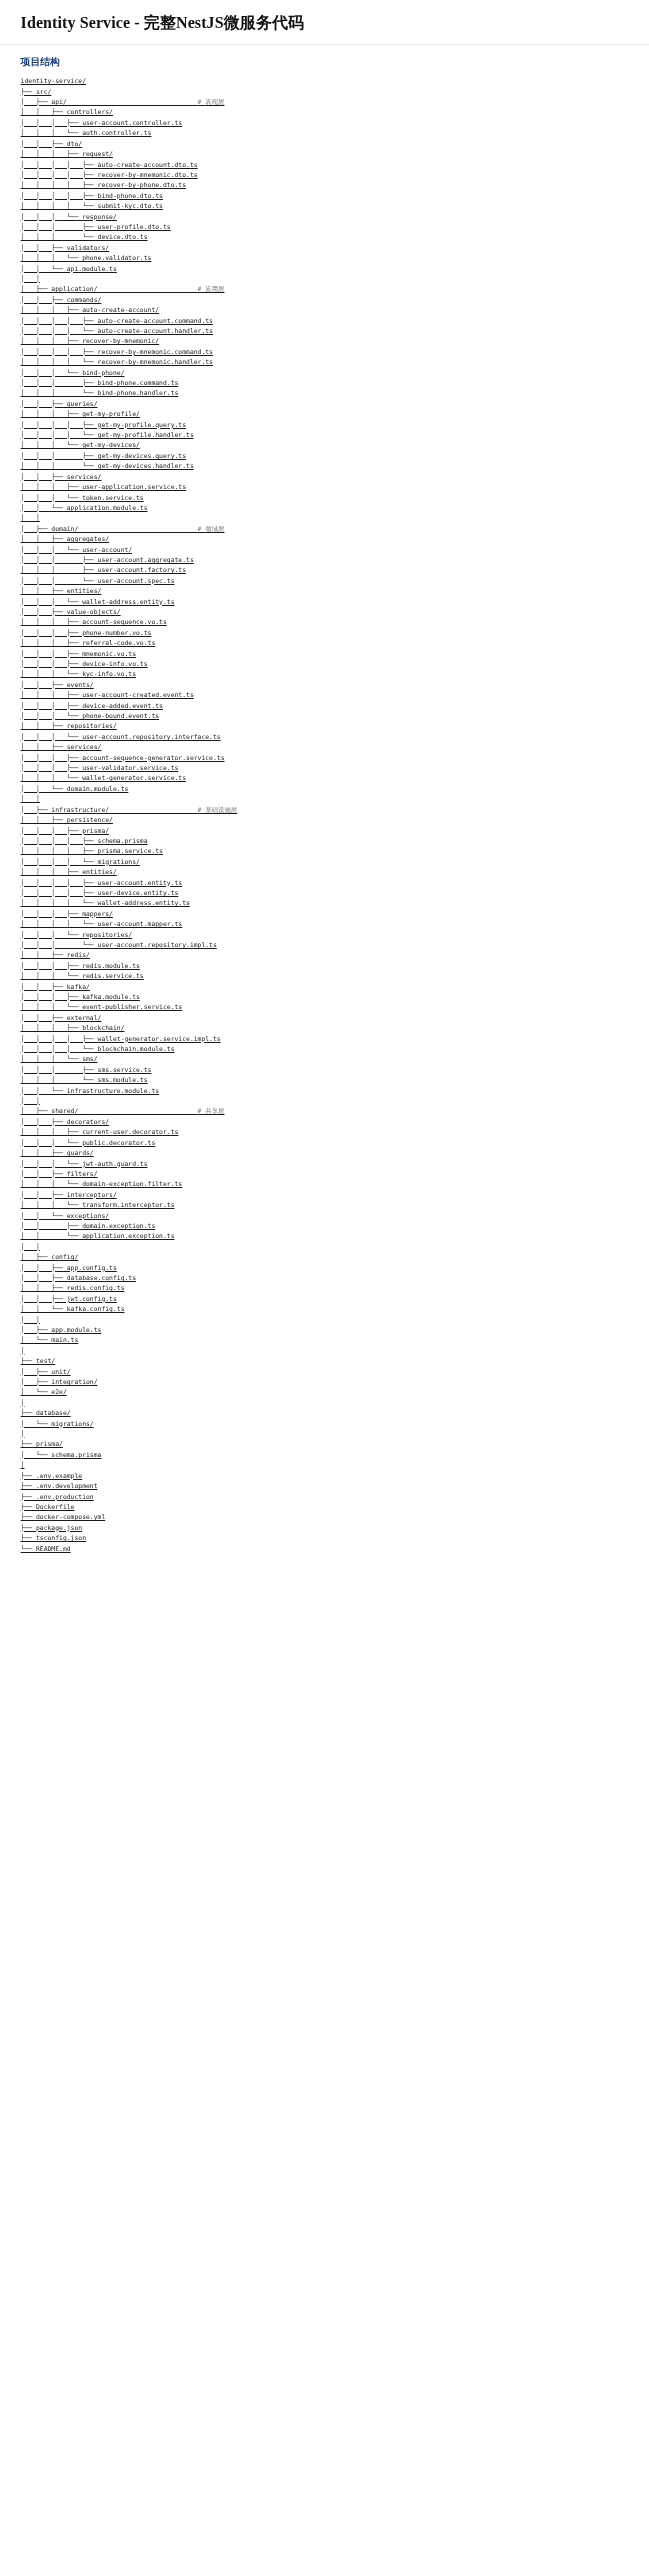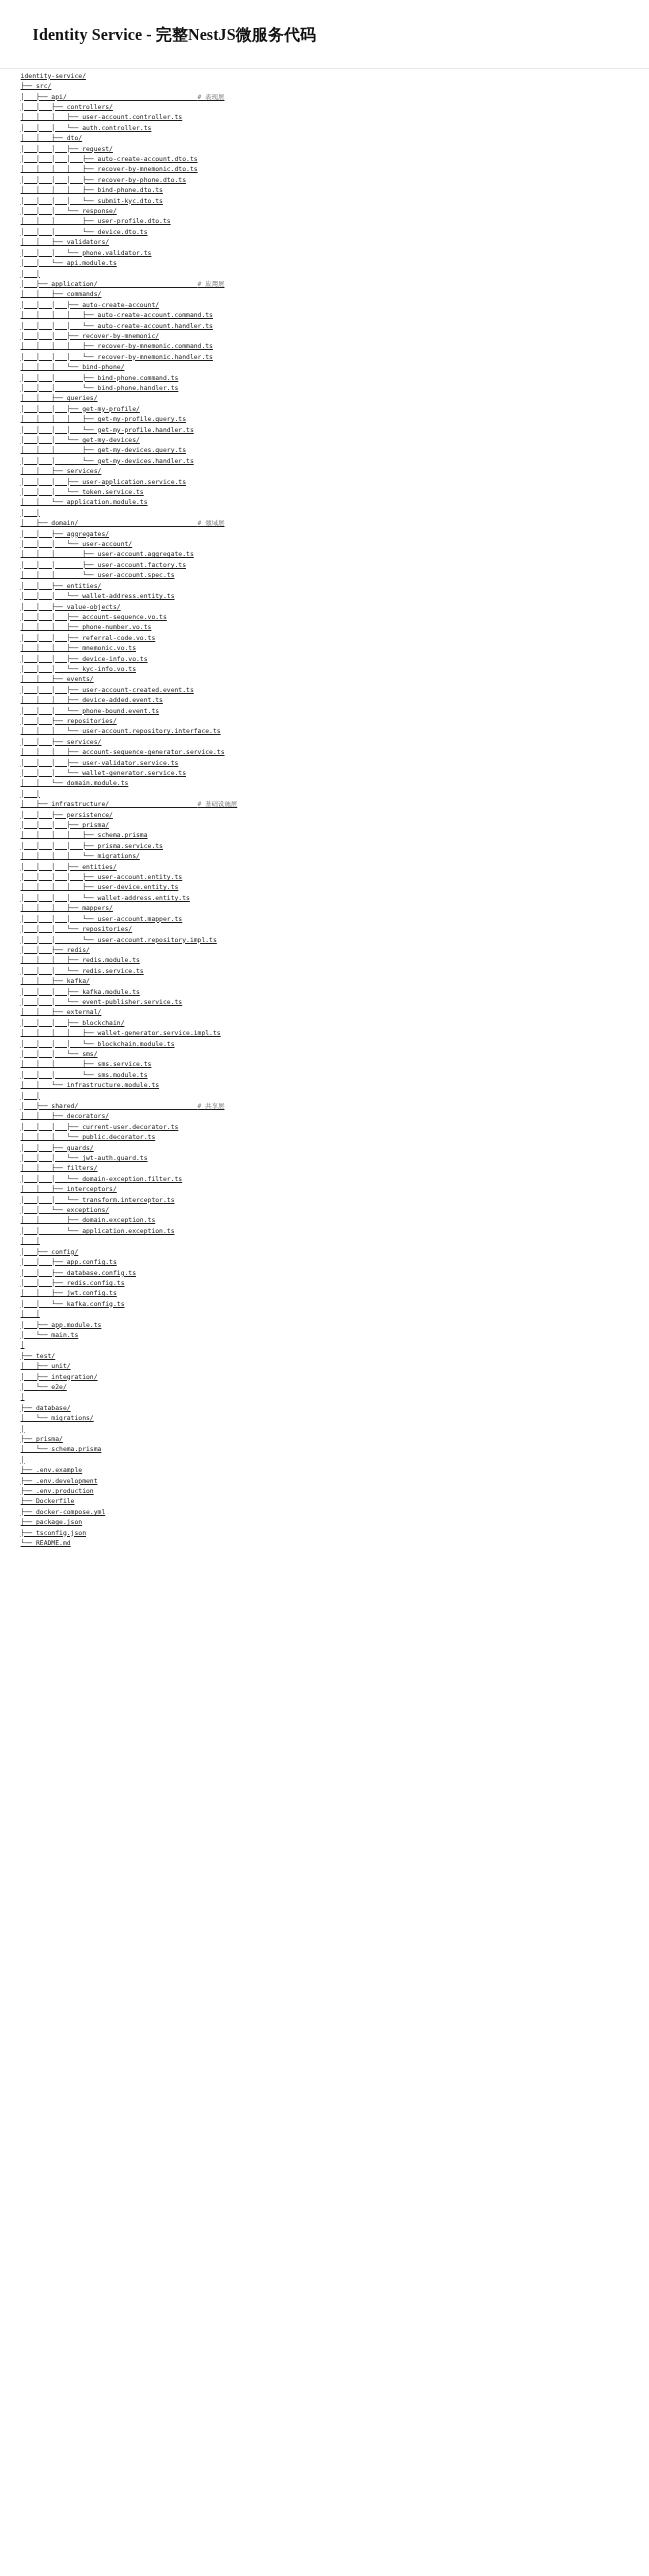--- a/index.html
+++ b/index.html
@@ -19,21 +19,21 @@
   }
   .doc-header {
     padding: 13.4px 20.6px 9.3px 20.6px;
     border-bottom: 0.5px solid #e8e8e8;
   }
   .doc-title {
     font-family: "Liberation Serif", serif;
     font-size: 16px;
     font-weight: bold;
     color: #111111;
-    margin: 12px;
+    margin: 0;
     letter-spacing: 0.1px;
   }
   .section-title {
     font-family: "Liberation Serif", serif;
     font-size: 9.8px;
     font-weight: bold;
     color: #1b3f73;
     margin: 0;
     padding: 11.3px 20.6px 5.2px 20.6px;
   }
@@ -61,19 +61,20 @@
 </style>
 </head>
 <body>
 
 <div class="page">
 
   <div class="doc-header">
     <h1 class="doc-title">Identity Service - 完整NestJS微服务代码</h1>
   </div>
 
+  <h2 class="section-title">项目结构</h2>
 
   <div class="tree-wrap">
     <pre class="tree" id="tree-output"><span class="tree-line">identity-service/</span><span class="tree-line">├── src/</span><span class="tree-line">│   ├── api/                                  <span class="cmt"># 表现层</span></span><span class="tree-line">│   │   ├── controllers/</span><span class="tree-line">│   │   │   ├── user-account.controller.ts</span><span class="tree-line">│   │   │   └── auth.controller.ts</span><span class="tree-line">│   │   ├── dto/</span><span class="tree-line">│   │   │   ├── request/</span><span class="tree-line">│   │   │   │   ├── auto-create-account.dto.ts</span><span class="tree-line">│   │   │   │   ├── recover-by-mnemonic.dto.ts</span><span class="tree-line">│   │   │   │   ├── recover-by-phone.dto.ts</span><span class="tree-line">│   │   │   │   ├── bind-phone.dto.ts</span><span class="tree-line">│   │   │   │   └── submit-kyc.dto.ts</span><span class="tree-line">│   │   │   └── response/</span><span class="tree-line">│   │   │       ├── user-profile.dto.ts</span><span class="tree-line">│   │   │       └── device.dto.ts</span><span class="tree-line">│   │   ├── validators/</span><span class="tree-line">│   │   │   └── phone.validator.ts</span><span class="tree-line">│   │   └── api.module.ts</span><span class="tree-line">│   │</span><span class="tree-line">│   ├── application/                          <span class="cmt"># 应用层</span></span><span class="tree-line">│   │   ├── commands/</span><span class="tree-line">│   │   │   ├── auto-create-account/</span><span class="tree-line">│   │   │   │   ├── auto-create-account.command.ts</span><span class="tree-line">│   │   │   │   └── auto-create-account.handler.ts</span><span class="tree-line">│   │   │   ├── recover-by-mnemonic/</span><span class="tree-line">│   │   │   │   ├── recover-by-mnemonic.command.ts</span><span class="tree-line">│   │   │   │   └── recover-by-mnemonic.handler.ts</span><span class="tree-line">│   │   │   └── bind-phone/</span><span class="tree-line">│   │   │       ├── bind-phone.command.ts</span><span class="tree-line">│   │   │       └── bind-phone.handler.ts</span><span class="tree-line">│   │   ├── queries/</span><span class="tree-line">│   │   │   ├── get-my-profile/</span><span class="tree-line">│   │   │   │   ├── get-my-profile.query.ts</span><span class="tree-line">│   │   │   │   └── get-my-profile.handler.ts</span><span class="tree-line">│   │   │   └── get-my-devices/</span><span class="tree-line">│   │   │       ├── get-my-devices.query.ts</span><span class="tree-line">│   │   │       └── get-my-devices.handler.ts</span><span class="tree-line">│   │   ├── services/</span><span class="tree-line">│   │   │   ├── user-application.service.ts</span><span class="tree-line">│   │   │   └── token.service.ts</span><span class="tree-line">│   │   └── application.module.ts</span><span class="tree-line">│   │</span><span class="tree-line">│   ├── domain/                               <span class="cmt"># 领域层</span></span><span class="tree-line">│   │   ├── aggregates/</span><span class="tree-line">│   │   │   └── user-account/</span><span class="tree-line">│   │   │       ├── user-account.aggregate.ts</span><span class="tree-line">│   │   │       ├── user-account.factory.ts</span><span class="tree-line">│   │   │       └── user-account.spec.ts</span><span class="tree-line">│   │   ├── entities/</span><span class="tree-line">│   │   │   └── wallet-address.entity.ts</span><span class="tree-line">│   │   ├── value-objects/</span><span class="tree-line">│   │   │   ├── account-sequence.vo.ts</span><span class="tree-line">│   │   │   ├── phone-number.vo.ts</span><span class="tree-line">│   │   │   ├── referral-code.vo.ts</span><span class="tree-line">│   │   │   ├── mnemonic.vo.ts</span><span class="tree-line">│   │   │   ├── device-info.vo.ts</span><span class="tree-line">│   │   │   └── kyc-info.vo.ts</span><span class="tree-line">│   │   ├── events/</span><span class="tree-line">│   │   │   ├── user-account-created.event.ts</span><span class="tree-line">│   │   │   ├── device-added.event.ts</span><span class="tree-line">│   │   │   └── phone-bound.event.ts</span><span class="tree-line">│   │   ├── repositories/</span><span class="tree-line">│   │   │   └── user-account.repository.interface.ts</span><span class="tree-line">│   │   ├── services/</span><span class="tree-line">│   │   │   ├── account-sequence-generator.service.ts</span><span class="tree-line">│   │   │   ├── user-validator.service.ts</span><span class="tree-line">│   │   │   └── wallet-generator.service.ts</span><span class="tree-line">│   │   └── domain.module.ts</span><span class="tree-line">│   │</span><span class="tree-line">│   ├── infrastructure/                       <span class="cmt"># 基础设施层</span></span><span class="tree-line">│   │   ├── persistence/</span><span class="tree-line">│   │   │   ├── prisma/</span><span class="tree-line">│   │   │   │   ├── schema.prisma</span><span class="tree-line">│   │   │   │   ├── prisma.service.ts</span><span class="tree-line">│   │   │   │   └── migrations/</span><span class="tree-line">│   │   │   ├── entities/</span><span class="tree-line">│   │   │   │   ├── user-account.entity.ts</span><span class="tree-line">│   │   │   │   ├── user-device.entity.ts</span><span class="tree-line">│   │   │   │   └── wallet-address.entity.ts</span><span class="tree-line">│   │   │   ├── mappers/</span><span class="tree-line">│   │   │   │   └── user-account.mapper.ts</span><span class="tree-line">│   │   │   └── repositories/</span><span class="tree-line">│   │   │       └── user-account.repository.impl.ts</span><span class="tree-line">│   │   ├── redis/</span><span class="tree-line">│   │   │   ├── redis.module.ts</span><span class="tree-line">│   │   │   └── redis.service.ts</span><span class="tree-line">│   │   ├── kafka/</span><span class="tree-line">│   │   │   ├── kafka.module.ts</span><span class="tree-line">│   │   │   └── event-publisher.service.ts</span><span class="tree-line">│   │   ├── external/</span><span class="tree-line">│   │   │   ├── blockchain/</span><span class="tree-line">│   │   │   │   ├── wallet-generator.service.impl.ts</span><span class="tree-line">│   │   │   │   └── blockchain.module.ts</span><span class="tree-line">│   │   │   └── sms/</span><span class="tree-line">│   │   │       ├── sms.service.ts</span><span class="tree-line">│   │   │       └── sms.module.ts</span><span class="tree-line">│   │   └── infrastructure.module.ts</span><span class="tree-line">│   │</span><span class="tree-line">│   ├── shared/                               <span class="cmt"># 共享层</span></span><span class="tree-line">│   │   ├── decorators/</span><span class="tree-line">│   │   │   ├── current-user.decorator.ts</span><span class="tree-line">│   │   │   └── public.decorator.ts</span><span class="tree-line">│   │   ├── guards/</span><span class="tree-line">│   │   │   └── jwt-auth.guard.ts</span><span class="tree-line">│   │   ├── filters/</span><span class="tree-line">│   │   │   └── domain-exception.filter.ts</span><span class="tree-line">│   │   ├── interceptors/</span><span class="tree-line">│   │   │   └── transform.interceptor.ts</span><span class="tree-line">│   │   └── exceptions/</span><span class="tree-line">│   │       ├── domain.exception.ts</span><span class="tree-line">│   │       └── application.exception.ts</span><span class="tree-line">│   │</span><span class="tree-line">│   ├── config/</span><span class="tree-line">│   │   ├── app.config.ts</span><span class="tree-line">│   │   ├── database.config.ts</span><span class="tree-line">│   │   ├── redis.config.ts</span><span class="tree-line">│   │   ├── jwt.config.ts</span><span class="tree-line">│   │   └── kafka.config.ts</span><span class="tree-line">│   │</span><span class="tree-line">│   ├── app.module.ts</span><span class="tree-line">│   └── main.ts</span><span class="tree-line">│</span><span class="tree-line">├── test/</span><span class="tree-line">│   ├── unit/</span><span class="tree-line">│   ├── integration/</span><span class="tree-line">│   └── e2e/</span><span class="tree-line">│</span><span class="tree-line">├── database/</span><span class="tree-line">│   └── migrations/</span><span class="tree-line">│</span><span class="tree-line">├── prisma/</span><span class="tree-line">│   └── schema.prisma</span><span class="tree-line">│</span><span class="tree-line">├── .env.example</span><span class="tree-line">├── .env.development</span><span class="tree-line">├── .env.production</span><span class="tree-line">├── Dockerfile</span><span class="tree-line">├── docker-compose.yml</span><span class="tree-line">├── package.json</span><span class="tree-line">├── tsconfig.json</span><span class="tree-line">└── README.md</span></pre>
   </div>
 
 </div>
 
 
 </body></html>

